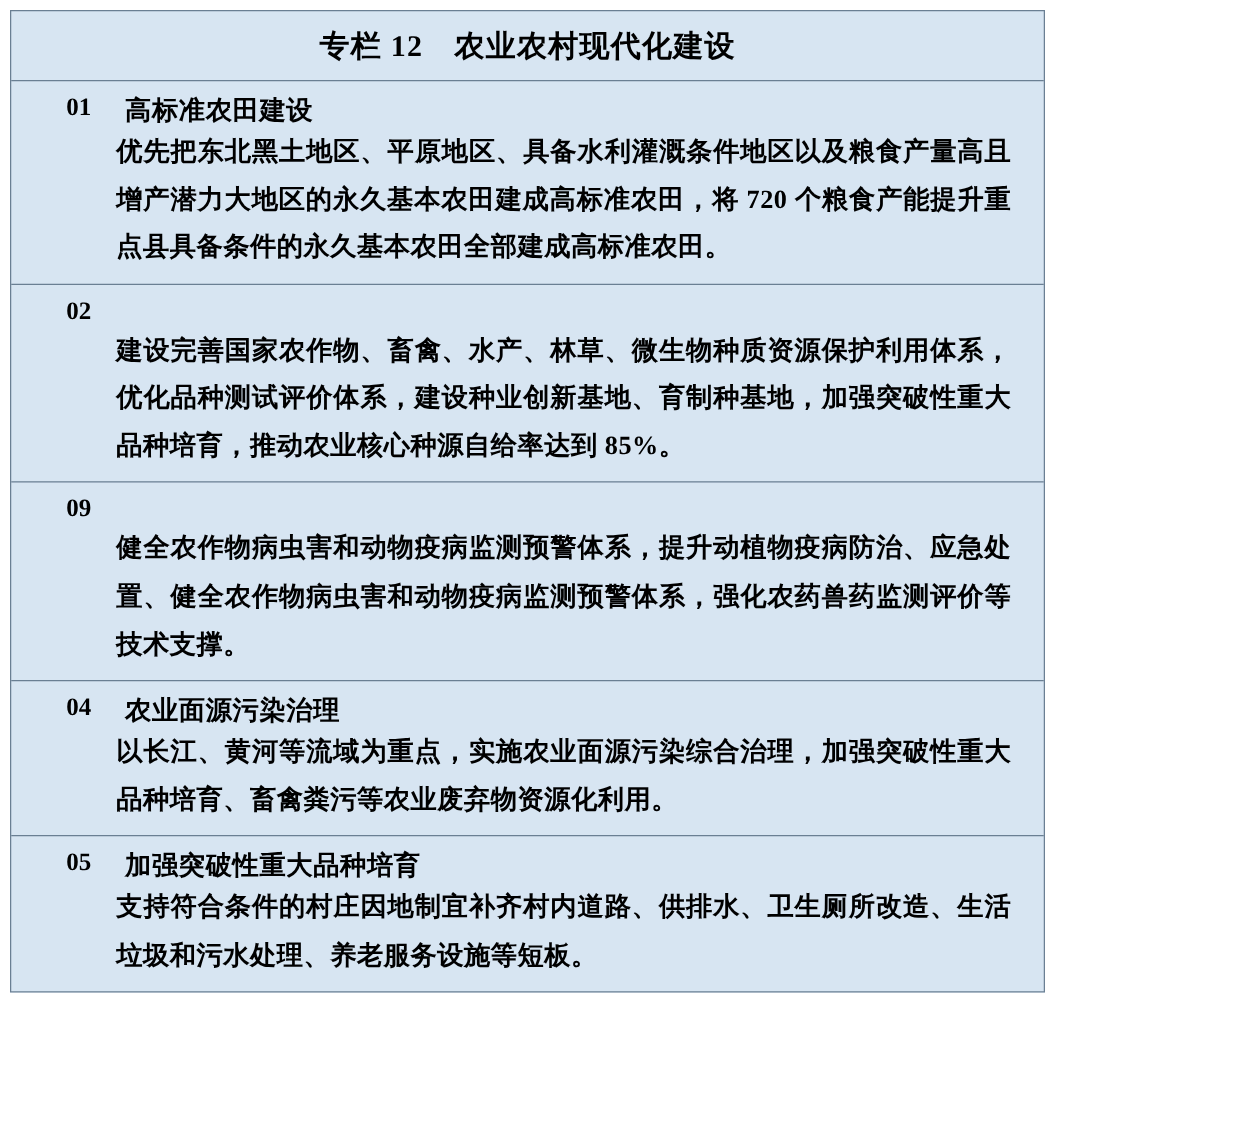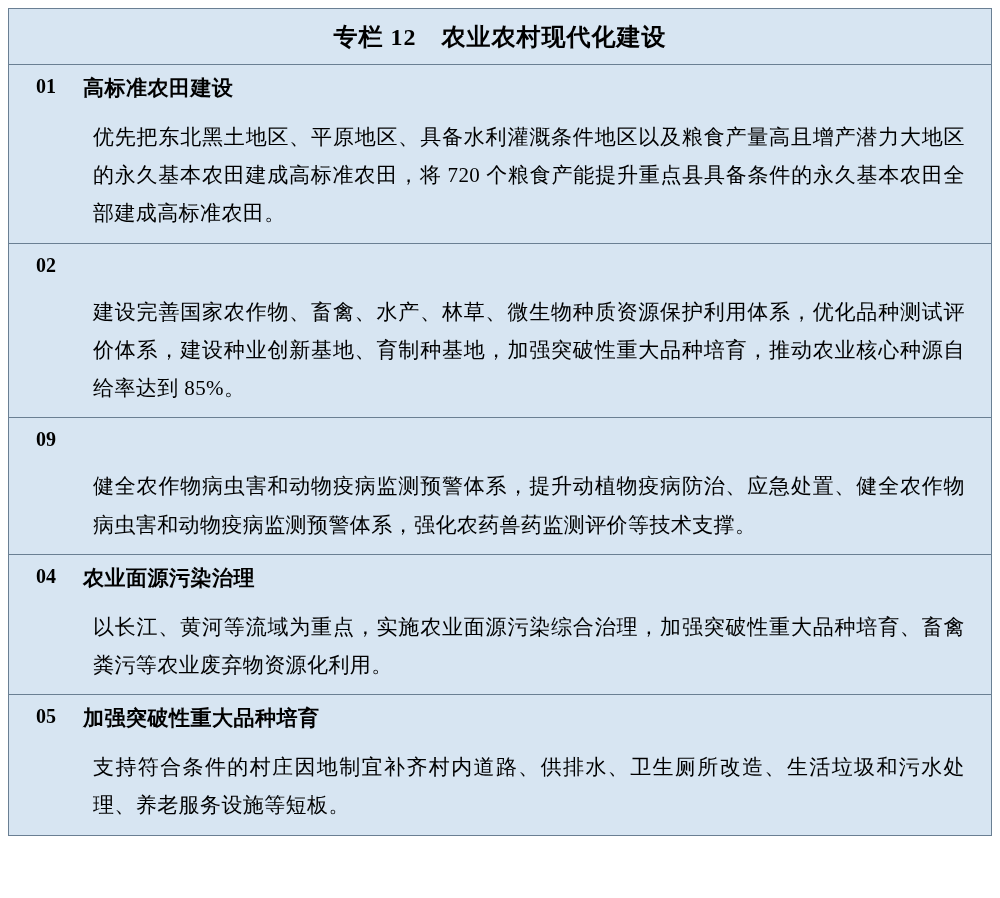--- a/index.html
+++ b/index.html
@@ -10,21 +10,21 @@
   body {
     width: 1000px;
     height: 898px;
     font-family: "Liberation Serif", "DejaVu Serif", serif;
     color: #000000;
   }
   #box {
     position: absolute;
     left: 8px;
     top: 8px;
-    width: 984px;
+    width: 828px;
     box-sizing: border-box;
     border: 1px solid #6a7f93;
     background: #d7e5f2;
   }
   #title-row {
     border-bottom: 1px solid #6a7f93;
     text-align: center;
     padding: 12px 0 11px 0;
   }
   #title-row .title-text {
@@ -36,20 +36,21 @@
     border-bottom: 1px solid #6a7f93;
     padding: 9px 0 10px 0;
     display: block;
   }
   .entry.last {
     border-bottom: none;
   }
   .entry-head {
     display: flex;
     align-items: flex-start;
+    margin-left: 17px;
   }
   .num {
     width: 74px;
     flex: 0 0 74px;
     text-align: center;
     font-size: 20px;
     font-weight: bold;
     padding-top: 1px;
   }
   .head-label {
@@ -60,21 +61,22 @@
   .body-text {
     margin-left: 84px;
     margin-right: 26px;
     font-size: 21px;
     line-height: 1.82;
     text-align: justify;
     text-justify: inter-ideograph;
     letter-spacing: 0.4px;
   }
   .entry-head + .body-text {
-    margin-top: 16px;
+    margin-top: 0;
+    font-weight: bold;
   }
 </style>
 </head>
 <body>
 
 <div id="box">
 
   <div id="title-row">
     <span class="title-text">专栏 12　农业农村现代化建设</span>
   </div>

